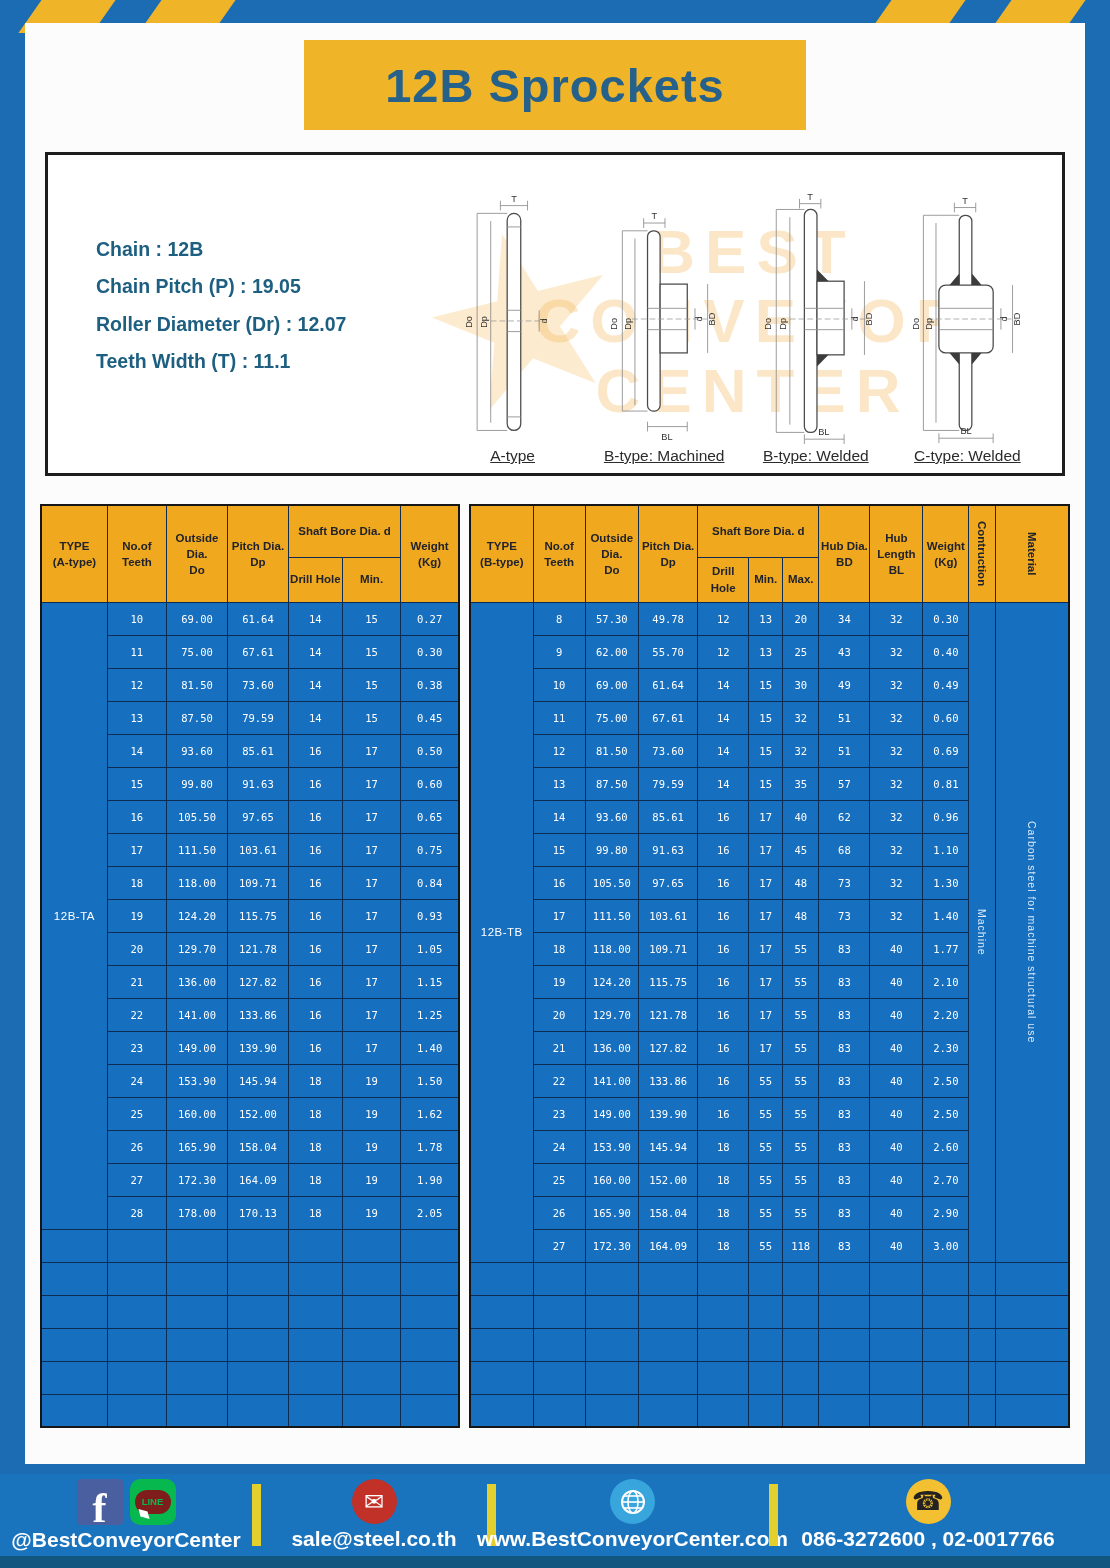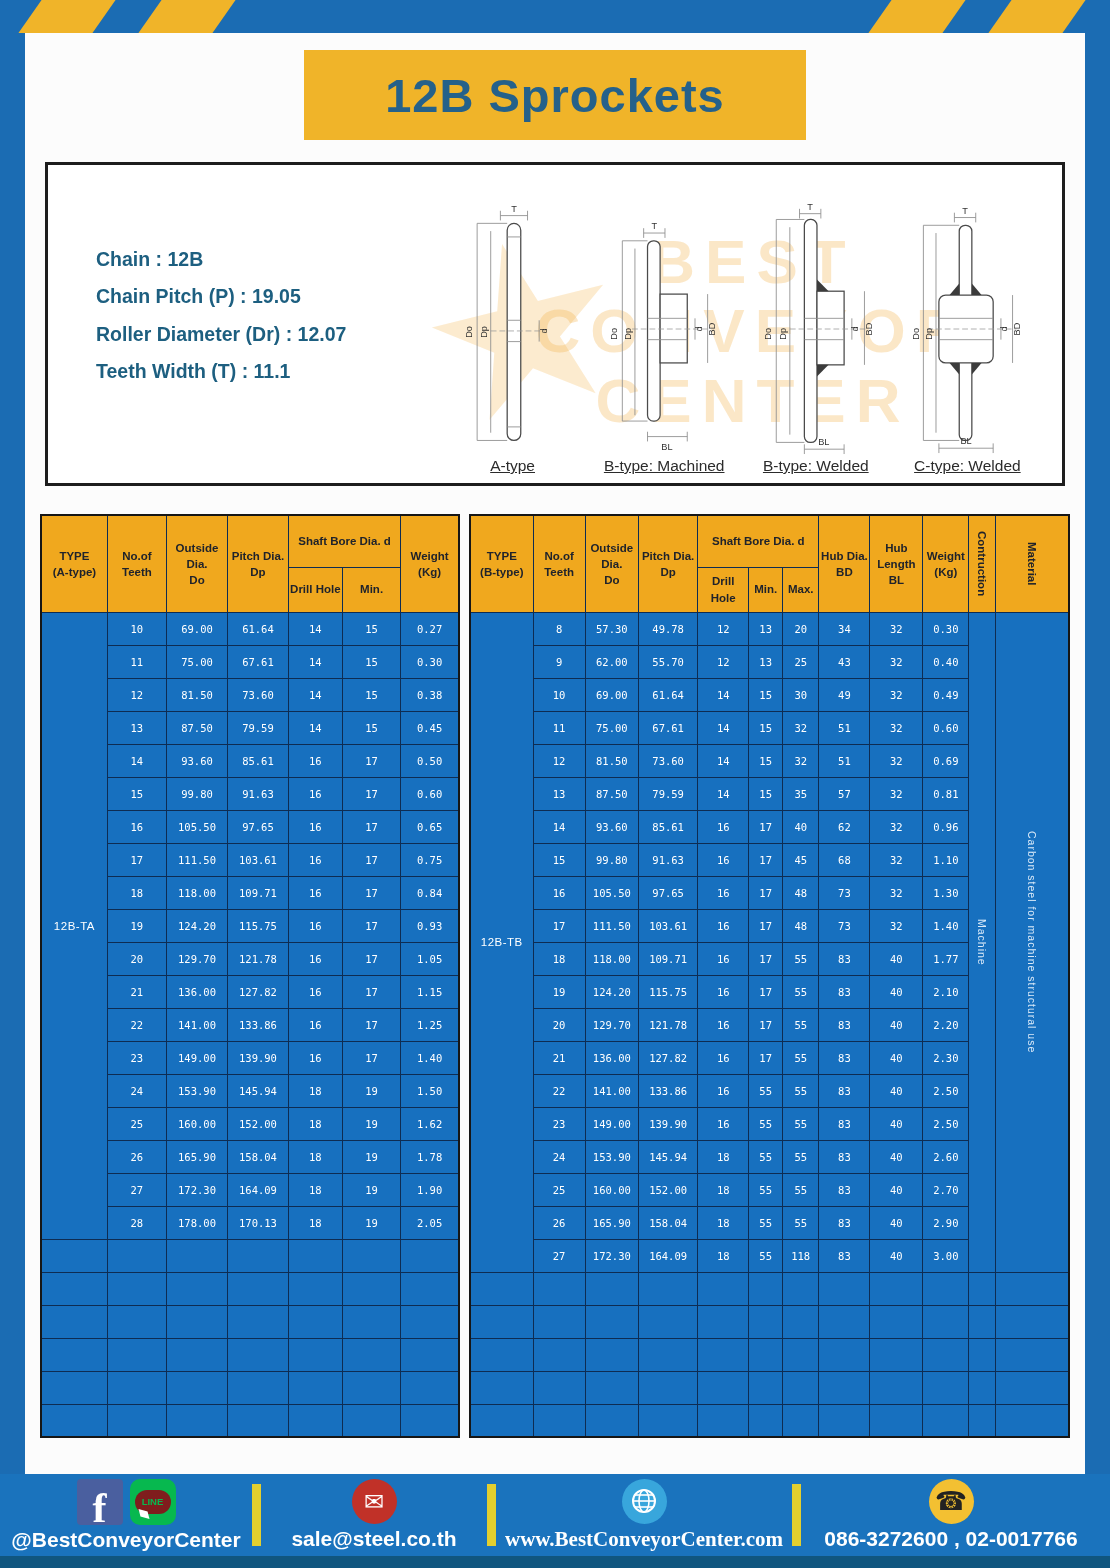--- a/index.html
+++ b/index.html
@@ -5,21 +5,21 @@
   * { margin:0; padding:0; box-sizing:border-box; }
   html,body { width:1110px; height:1568px; }
   body { position:relative; background:#1b6cb3; font-family:"Liberation Sans", sans-serif; overflow:hidden; }
 
   
   .topbar { position:absolute; top:0; left:0; width:1110px; height:33px; background:#1b6cb3; overflow:hidden; }
   .stripe { position:absolute; top:0; height:33px; width:74px; background:#f0b429; transform:skewX(-35deg); }
   .s1{left:30px;} .s2{left:150px;} .s3{right:156px;} .s4{right:36px;}
 
   
-  .page { position:absolute; top:33px; left:25px; width:1060px; height:1441px; background:#fcfcfc; }
+  .page { position:absolute; top:23px; left:25px; width:1060px; height:1441px; background:#fcfcfc; }
 
   .title-box { width:502px; height:90px; background:#f0b429; margin:17px auto 0; display:flex; align-items:center; justify-content:center; }
   .title { font-size:47px; font-weight:bold; color:#25618a; letter-spacing:1px; }
 
   
   .panel { position:relative; margin:22px 20px 0; height:324px; border:3px solid #1d1d1d; background:#ffffff; display:flex; overflow:hidden; }
   .specs { width:352px; padding:76px 0 0 24px; color:#1d5f80; font-weight:bold; font-size:19.5px; line-height:1.92; position:relative; z-index:2; white-space:nowrap;margin-left:24px; }
   .figures { flex:1; display:flex; justify-content:space-evenly; align-items:flex-end; padding:4px 6px 8px 0; position:relative; z-index:2; }
   .figure { display:flex; flex-direction:column; align-items:center; }
   .caption { font-size:15.5px; color:#2b2b2b; margin-top:1px;text-decoration:underline; }
@@ -38,21 +38,21 @@
   thead th { background:#f0a81e; color:#20232b; font-size:11.5px; font-weight:bold; white-space:pre-line; line-height:1.4; }
   thead tr.hr1 th { height:52px; } thead tr.hr2 th { height:45px; }
   tbody td { background:#1770bf; color:#ffffff; font-family:"DejaVu Sans Mono", monospace; font-size:10.5px; height:33px; }
   td.type-cell { font-family:"Liberation Sans",sans-serif; font-size:11.5px; letter-spacing:0.5px; }
   .vhead { writing-mode:vertical-rl; text-orientation:mixed; }
   td.vcell { writing-mode:vertical-rl; text-orientation:mixed; font-family:"Liberation Sans",sans-serif; font-size:10.5px; color:#d9e9f8; letter-spacing:1px; }
 
   
   .footer { position:absolute; left:0; top:1474px; width:1110px; height:82px; background:#1a73bd; display:flex; align-items:center; }
   .fsec { display:flex; flex-direction:column; align-items:center; justify-content:center; gap:3px; }
-  .f1{width:252px;} .f2{width:226px;} .f3{width:296px;font-family:Liberation Serif, serif;} .f4{width:300px;}
+  .f1{width:252px;} .f2{width:226px;} .f3{width:273px;} .f4{width:300px;}
   .fdiv { width:9px; height:62px; background:#e3cf2e; }
   .ftext { color:#ffffff; font-weight:bold; font-size:21px; white-space:nowrap; }
   .icon-row { display:flex; gap:7px; align-items:center; }
   .icon-sq { width:46px; height:46px; display:flex; align-items:center; justify-content:center; }
   .fb { background:#4a5f9f; border-radius:4px; }
   .fb span { color:#fff; font-size:42px; font-weight:bold; font-family:"Liberation Serif",serif; margin-top:12px; }
   .line-ic { background:#07b84f; border-radius:10px; position:relative; }
   .line-bubble { background:#7f1d1d; width:36px; height:24px; border-radius:12px; display:flex; align-items:center; justify-content:center; color:#07b84f; font-size:9.5px; font-weight:bold; }
   .line-bubble::after { content:""; position:absolute; left:10px; bottom:7px; width:8px; height:8px; background:#fff; transform:skewX(30deg) rotate(18deg); }
   .icon-circle { width:45px; height:45px; border-radius:50%; display:flex; align-items:center; justify-content:center; }

